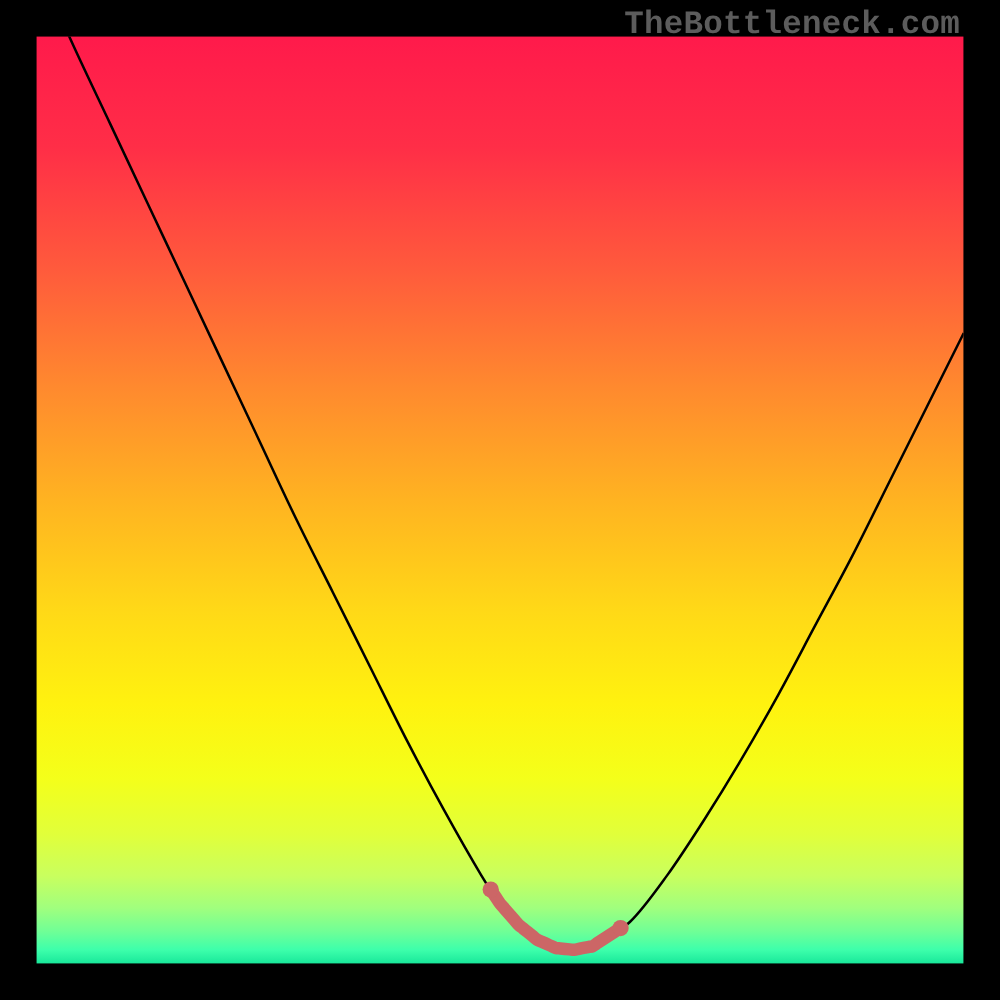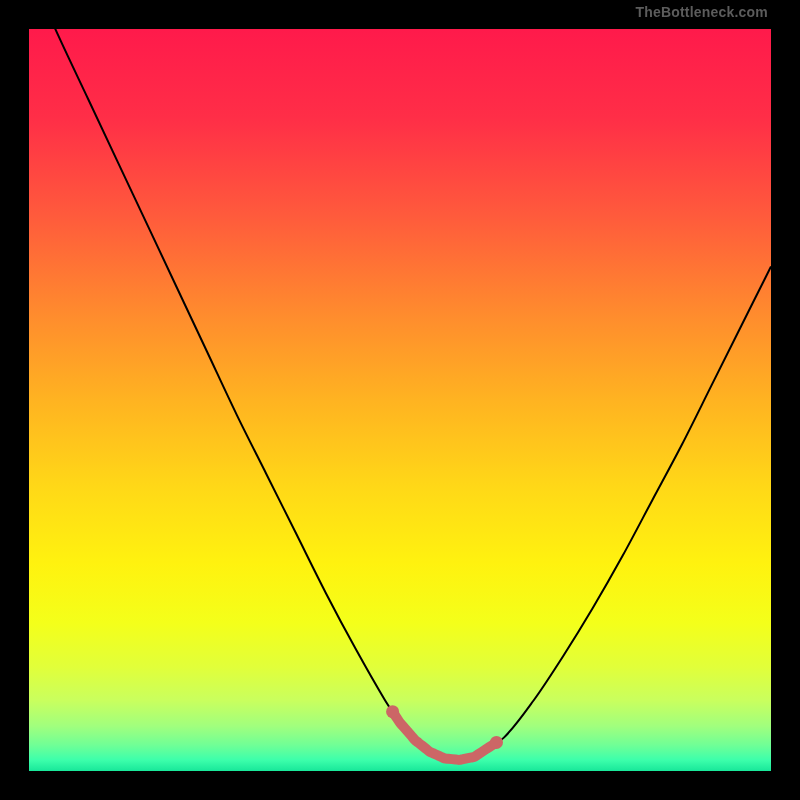--- a/index.html
+++ b/index.html
@@ -23,22 +23,22 @@
     left: 0; top: 0; width: 100%; height: 100%;
   }
   .curve-svg {
     position: absolute;
     left: 0; top: 0; width: 100%; height: 100%;
   }
   .watermark {
     position: absolute;
     top: 4px;
     right: 32px;
-    font-family: Liberation Sans, sans-serif;
-    font-size: 14px;
+    font-family: Liberation Mono, monospace;
+    font-size: 26px;
     font-weight: 600;
     color: #5c5c5c;
     letter-spacing: 0.2px;
   }
 </style>
 </head>
 <body>
 <div class="frame">
 
   <div class="watermark">TheBottleneck.com</div>

